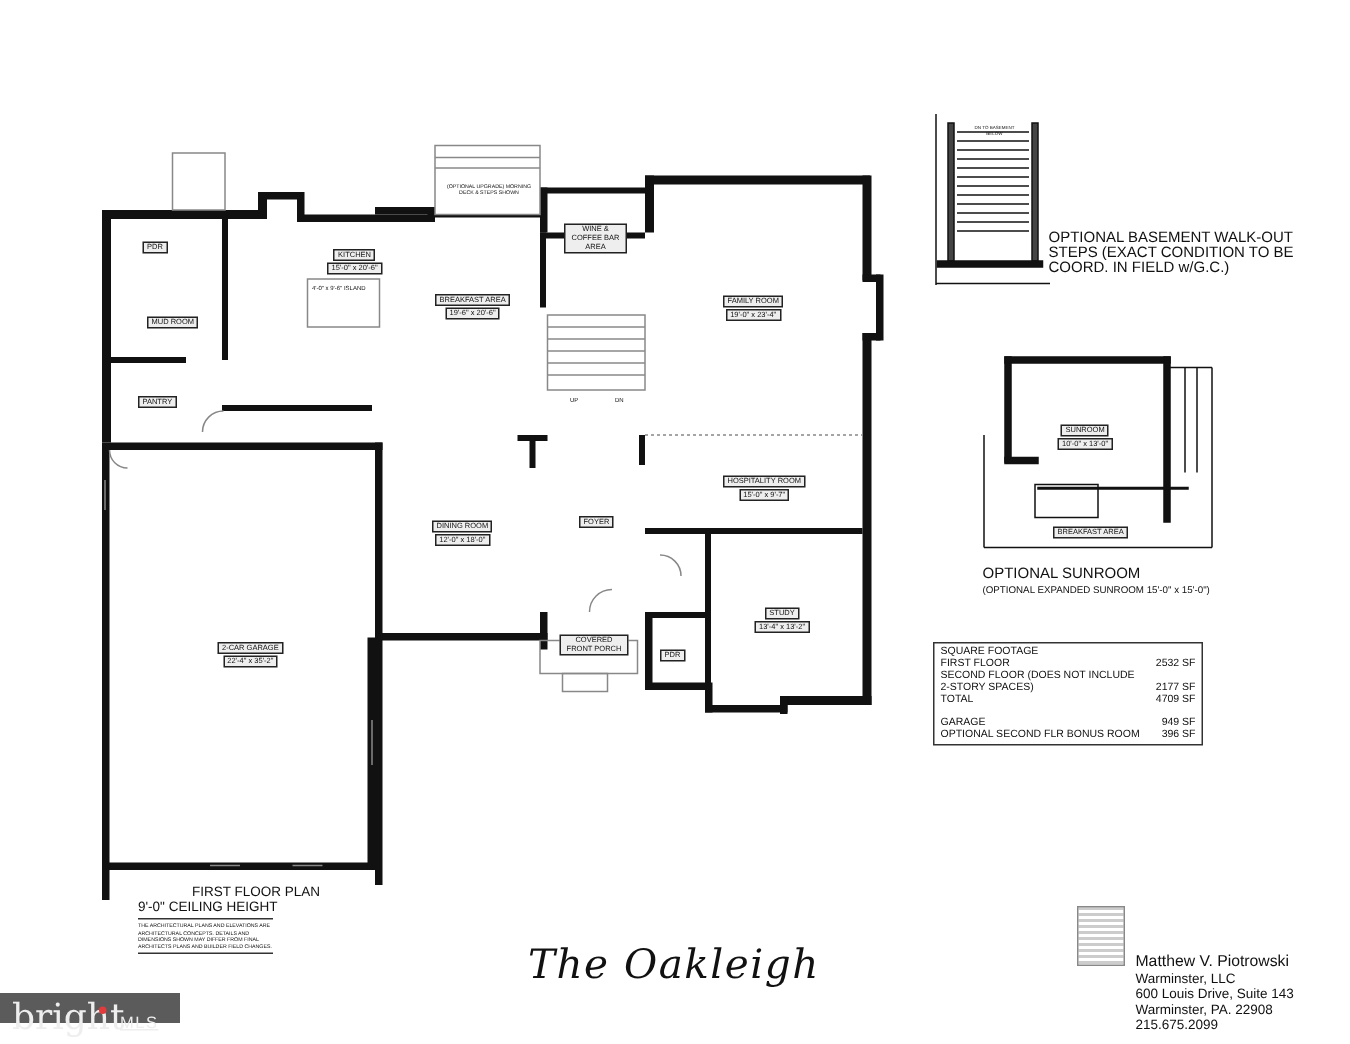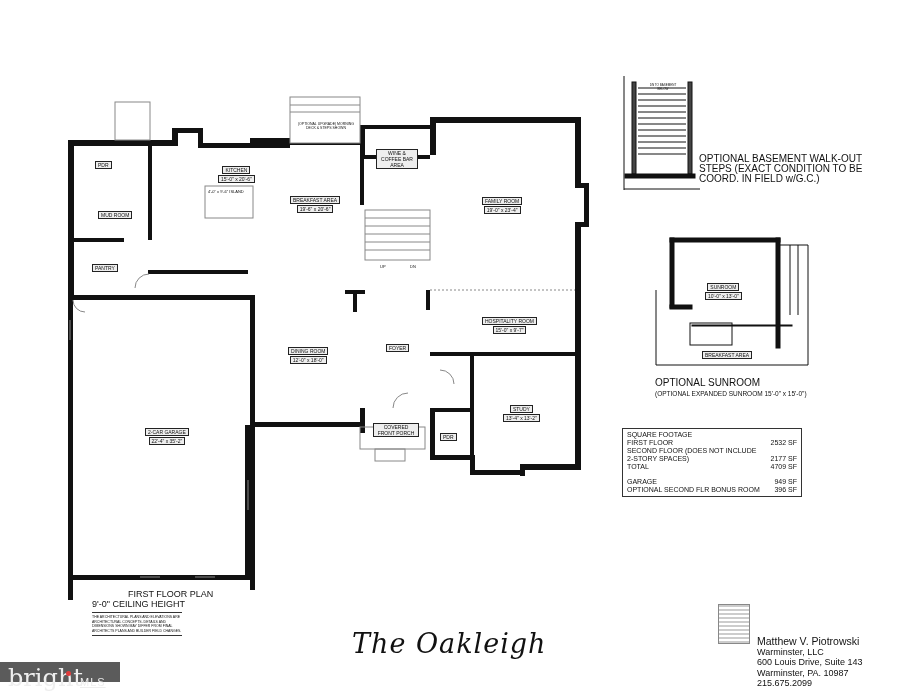--- a/index.html
+++ b/index.html
@@ -238,21 +238,21 @@
 <div class="lbl" style="left:92px;top:599px;font-size:9px;">9'-0" CEILING HEIGHT</div>
 <div class="note">THE ARCHITECTURAL PLANS AND ELEVATIONS ARE ARCHITECTURAL CONCEPTS. DETAILS AND DIMENSIONS SHOWN MAY DIFFER FROM FINAL ARCHITECTS PLANS AND BUILDER FIELD CHANGES.</div>
 
 <div class="title">The Oakleigh</div>
 
 <div class="archlogo"></div>
 <div class="arch">
   <div class="name">Matthew V. Piotrowski</div>
   <div>Warminster, LLC</div>
   <div>600 Louis Drive, Suite 143</div>
-  <div>Warminster, PA. 10987</div>
+  <div>Warminster, PA. 22908</div>
   <div>215.675.2099</div>
 </div>
 
 <div class="bright">
   <span class="b">bright</span>
   <span class="dot"></span>
   <span class="m">MLS</span>
 </div>
 
 </body></html>

